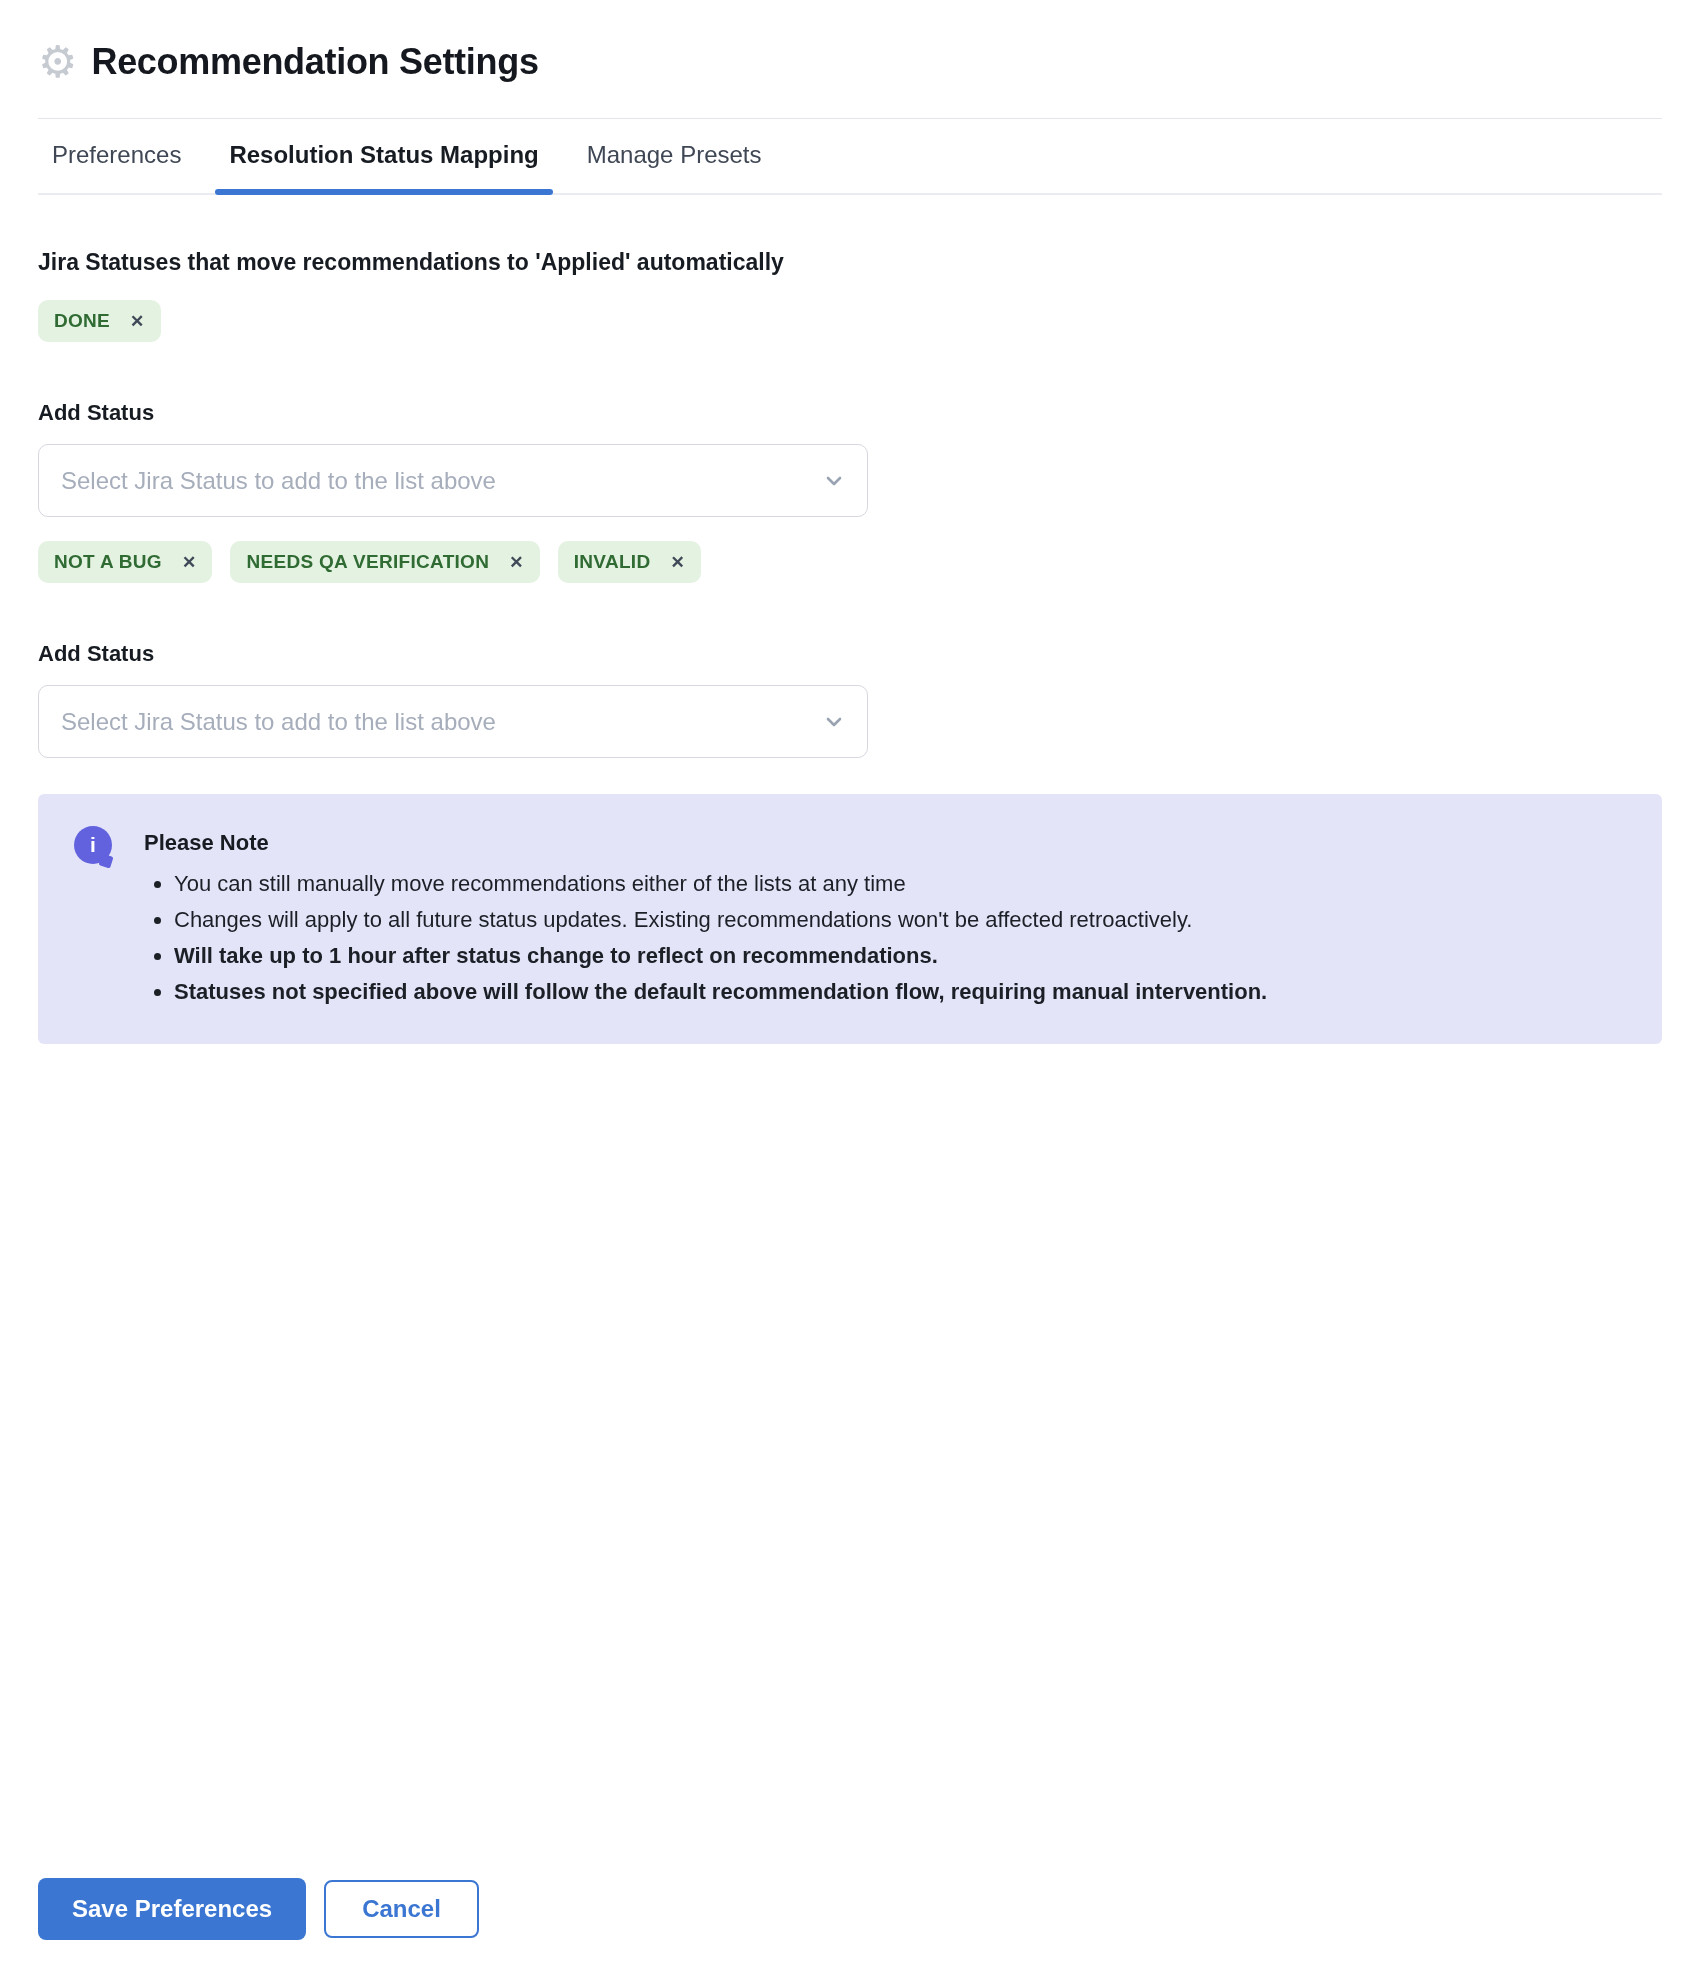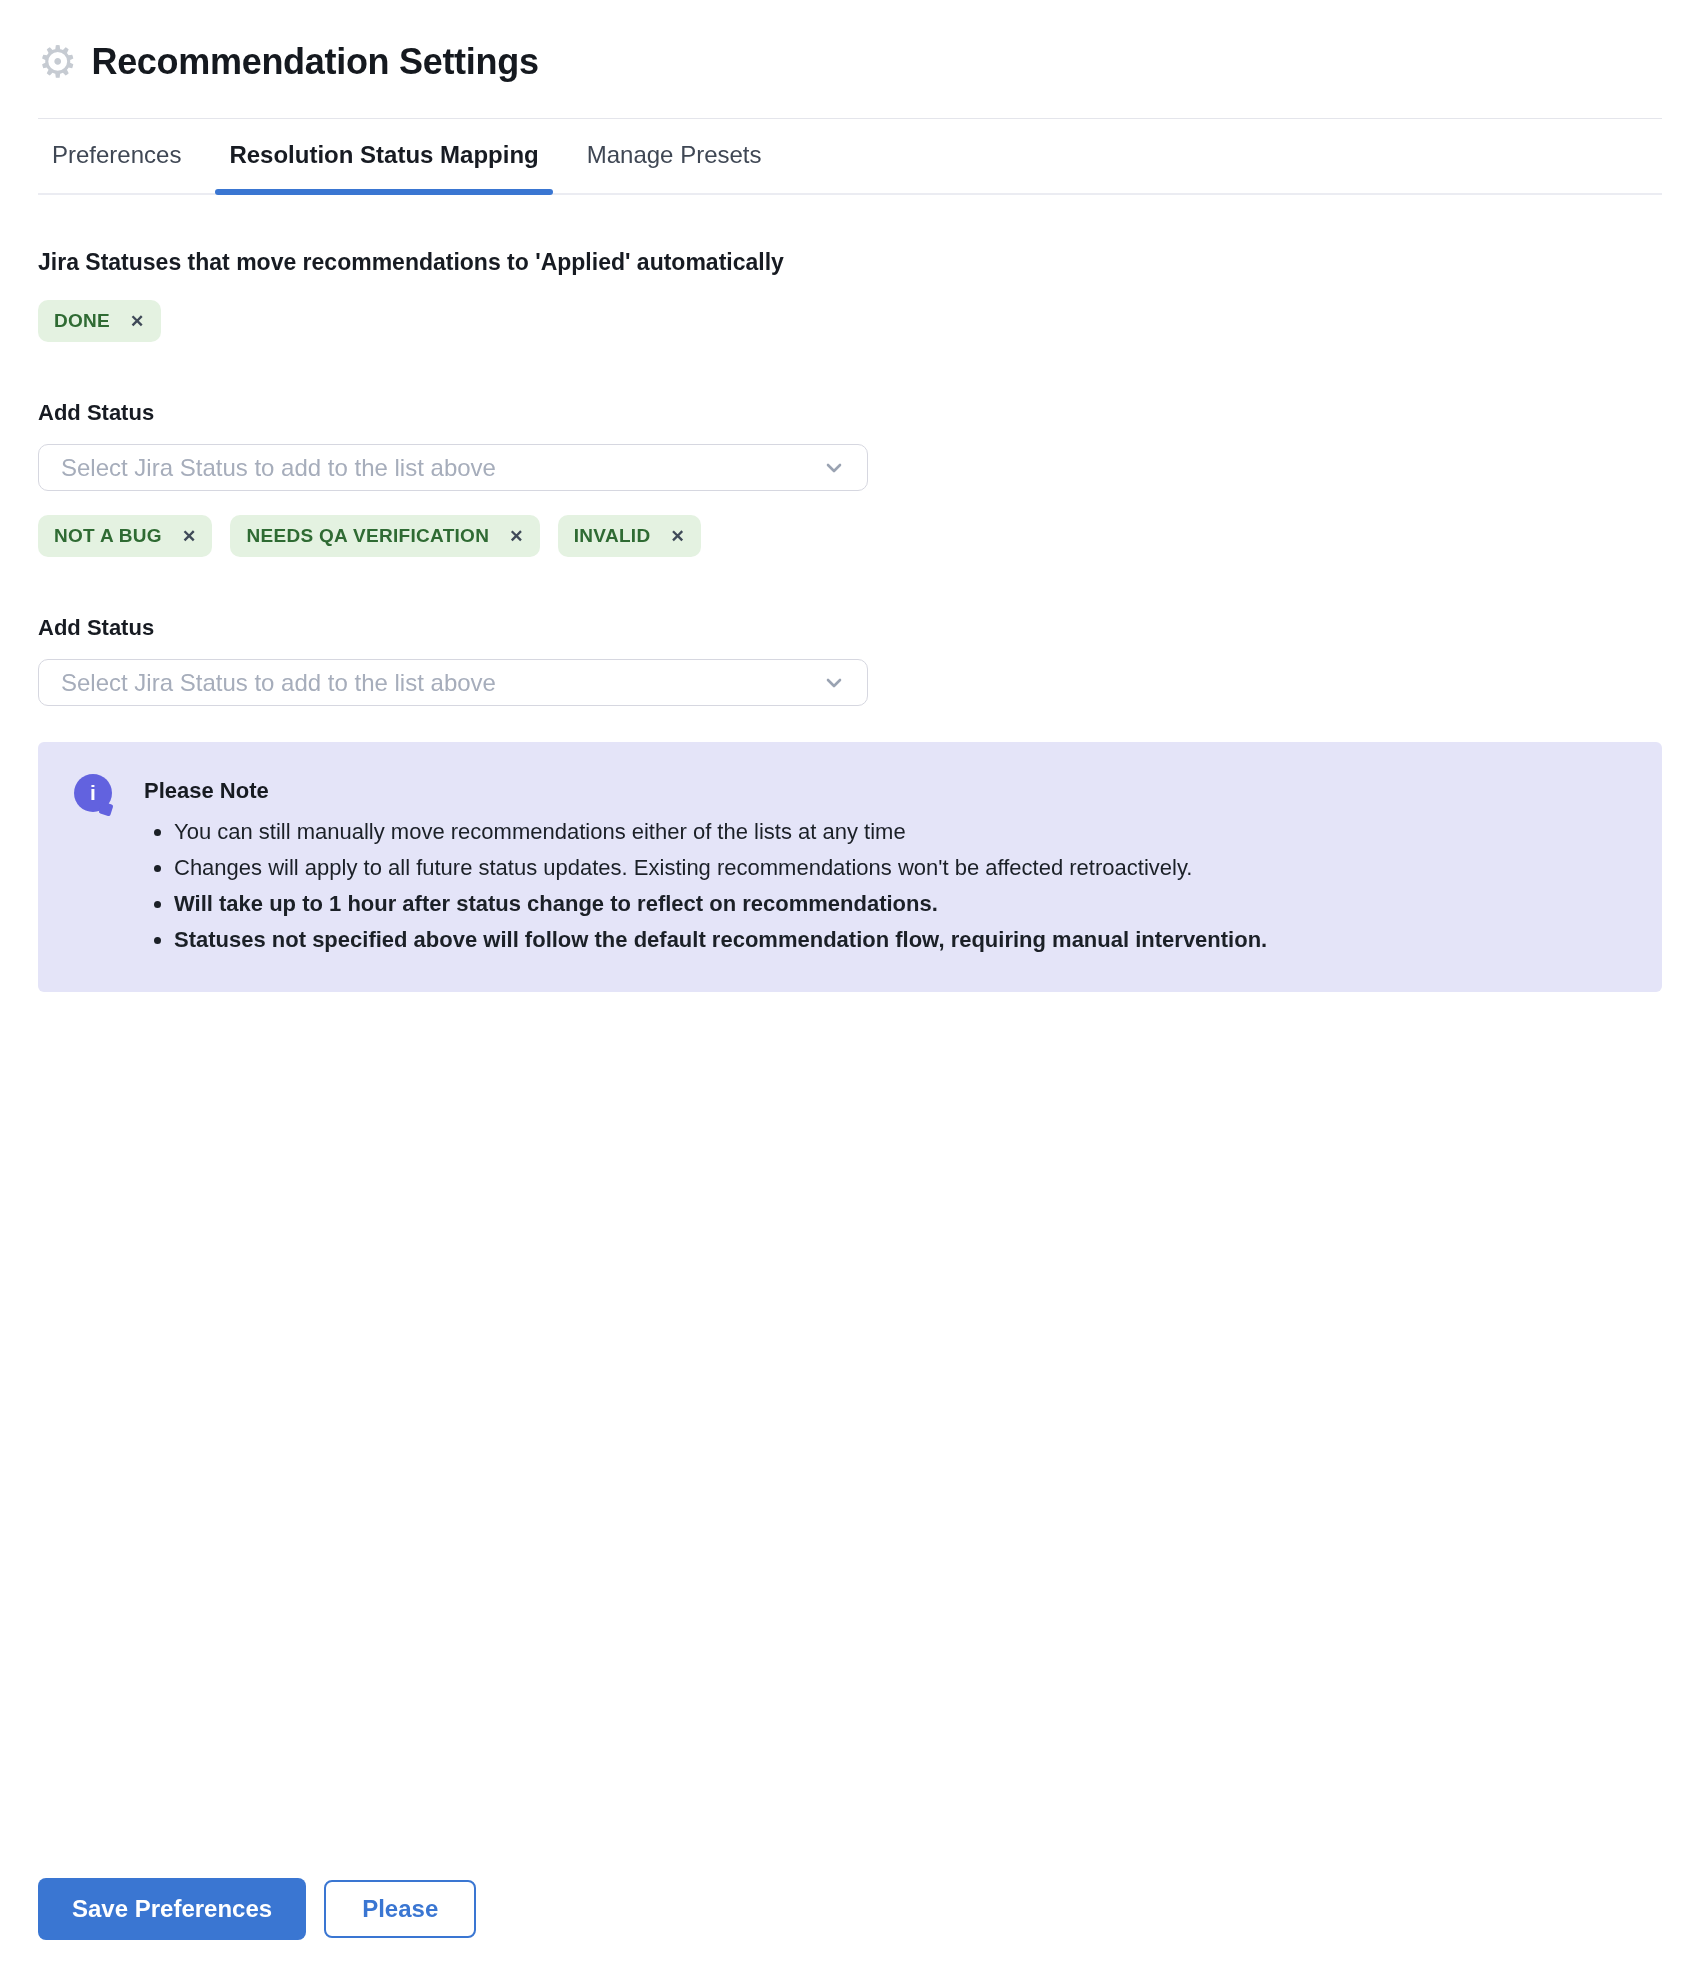--- a/index.html
+++ b/index.html
@@ -34,21 +34,21 @@
   .chip {
     display: inline-flex; align-items: center; gap: 20px;
     background: #e4f2e1; color: #2f6b33; font-weight: 700; font-size: 19px;
     padding: 10px 16px; border-radius: 10px; letter-spacing: 0.3px;
   }
   .chip-close { font-size: 17px; color: #3f4a58; font-weight: 700; cursor: pointer; line-height: 1; }
 
   .add-label { margin-top: 58px; font-size: 22px; font-weight: 700; color: #171b22; }
 
   .select {
-    margin-top: 18px; width: 830px; height: 47px;
+    margin-top: 18px; width: 830px; height: 73px;
     border: 1px solid #d6d7e0; border-radius: 10px; background: #fff;
     display: flex; align-items: center; justify-content: space-between;
     padding: 0 22px; cursor: pointer;
   }
   .select .ph { font-size: 24px; color: #a6adbb; }
   .chevron { flex: none; }
 
   .note {
     margin-top: 36px; background: #e4e4f8; border-radius: 6px;
     padding: 30px 38px 34px 36px; display: flex; gap: 32px;
@@ -154,14 +154,14 @@
         <li class="bold">Will take up to 1 hour after status change to reflect on recommendations.</li>
         <li class="bold">Statuses not specified above will follow the default recommendation flow, requiring manual intervention.</li>
       </ul>
     </div>
   </div>
 
 </div>
 
 <div class="actions">
   <button class="btn-primary">Save Preferences</button>
-  <button class="btn-secondary">Please</button>
+  <button class="btn-secondary">Cancel</button>
 </div>
 
 </body></html>

